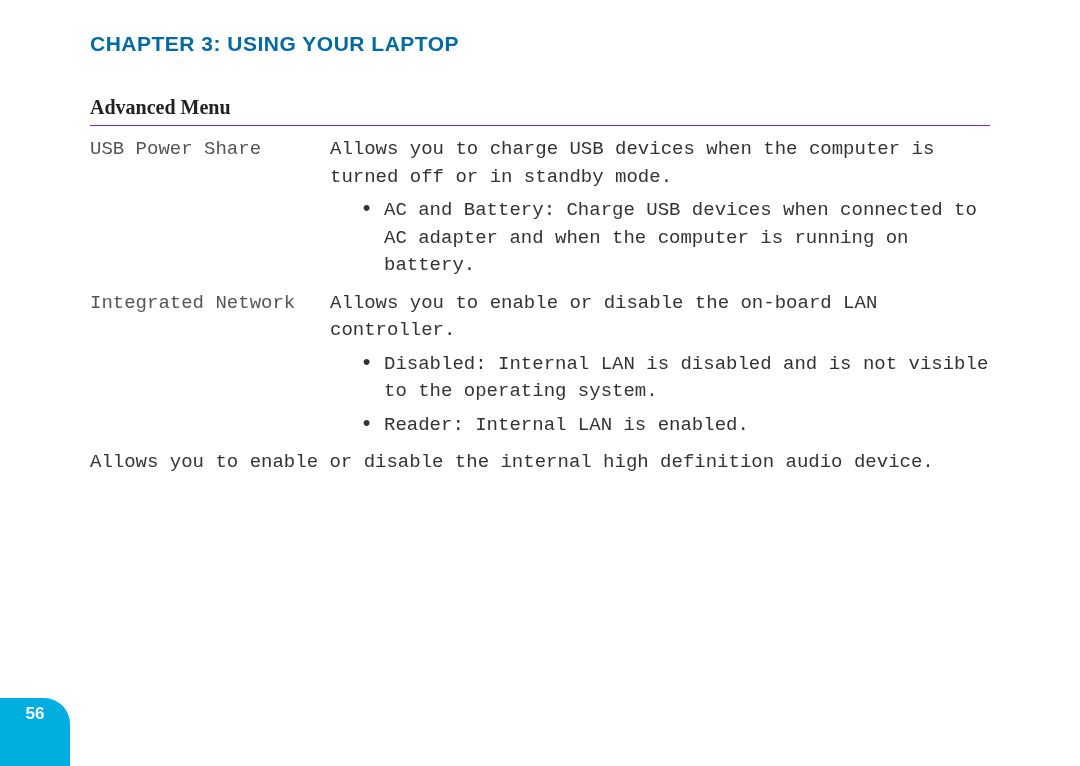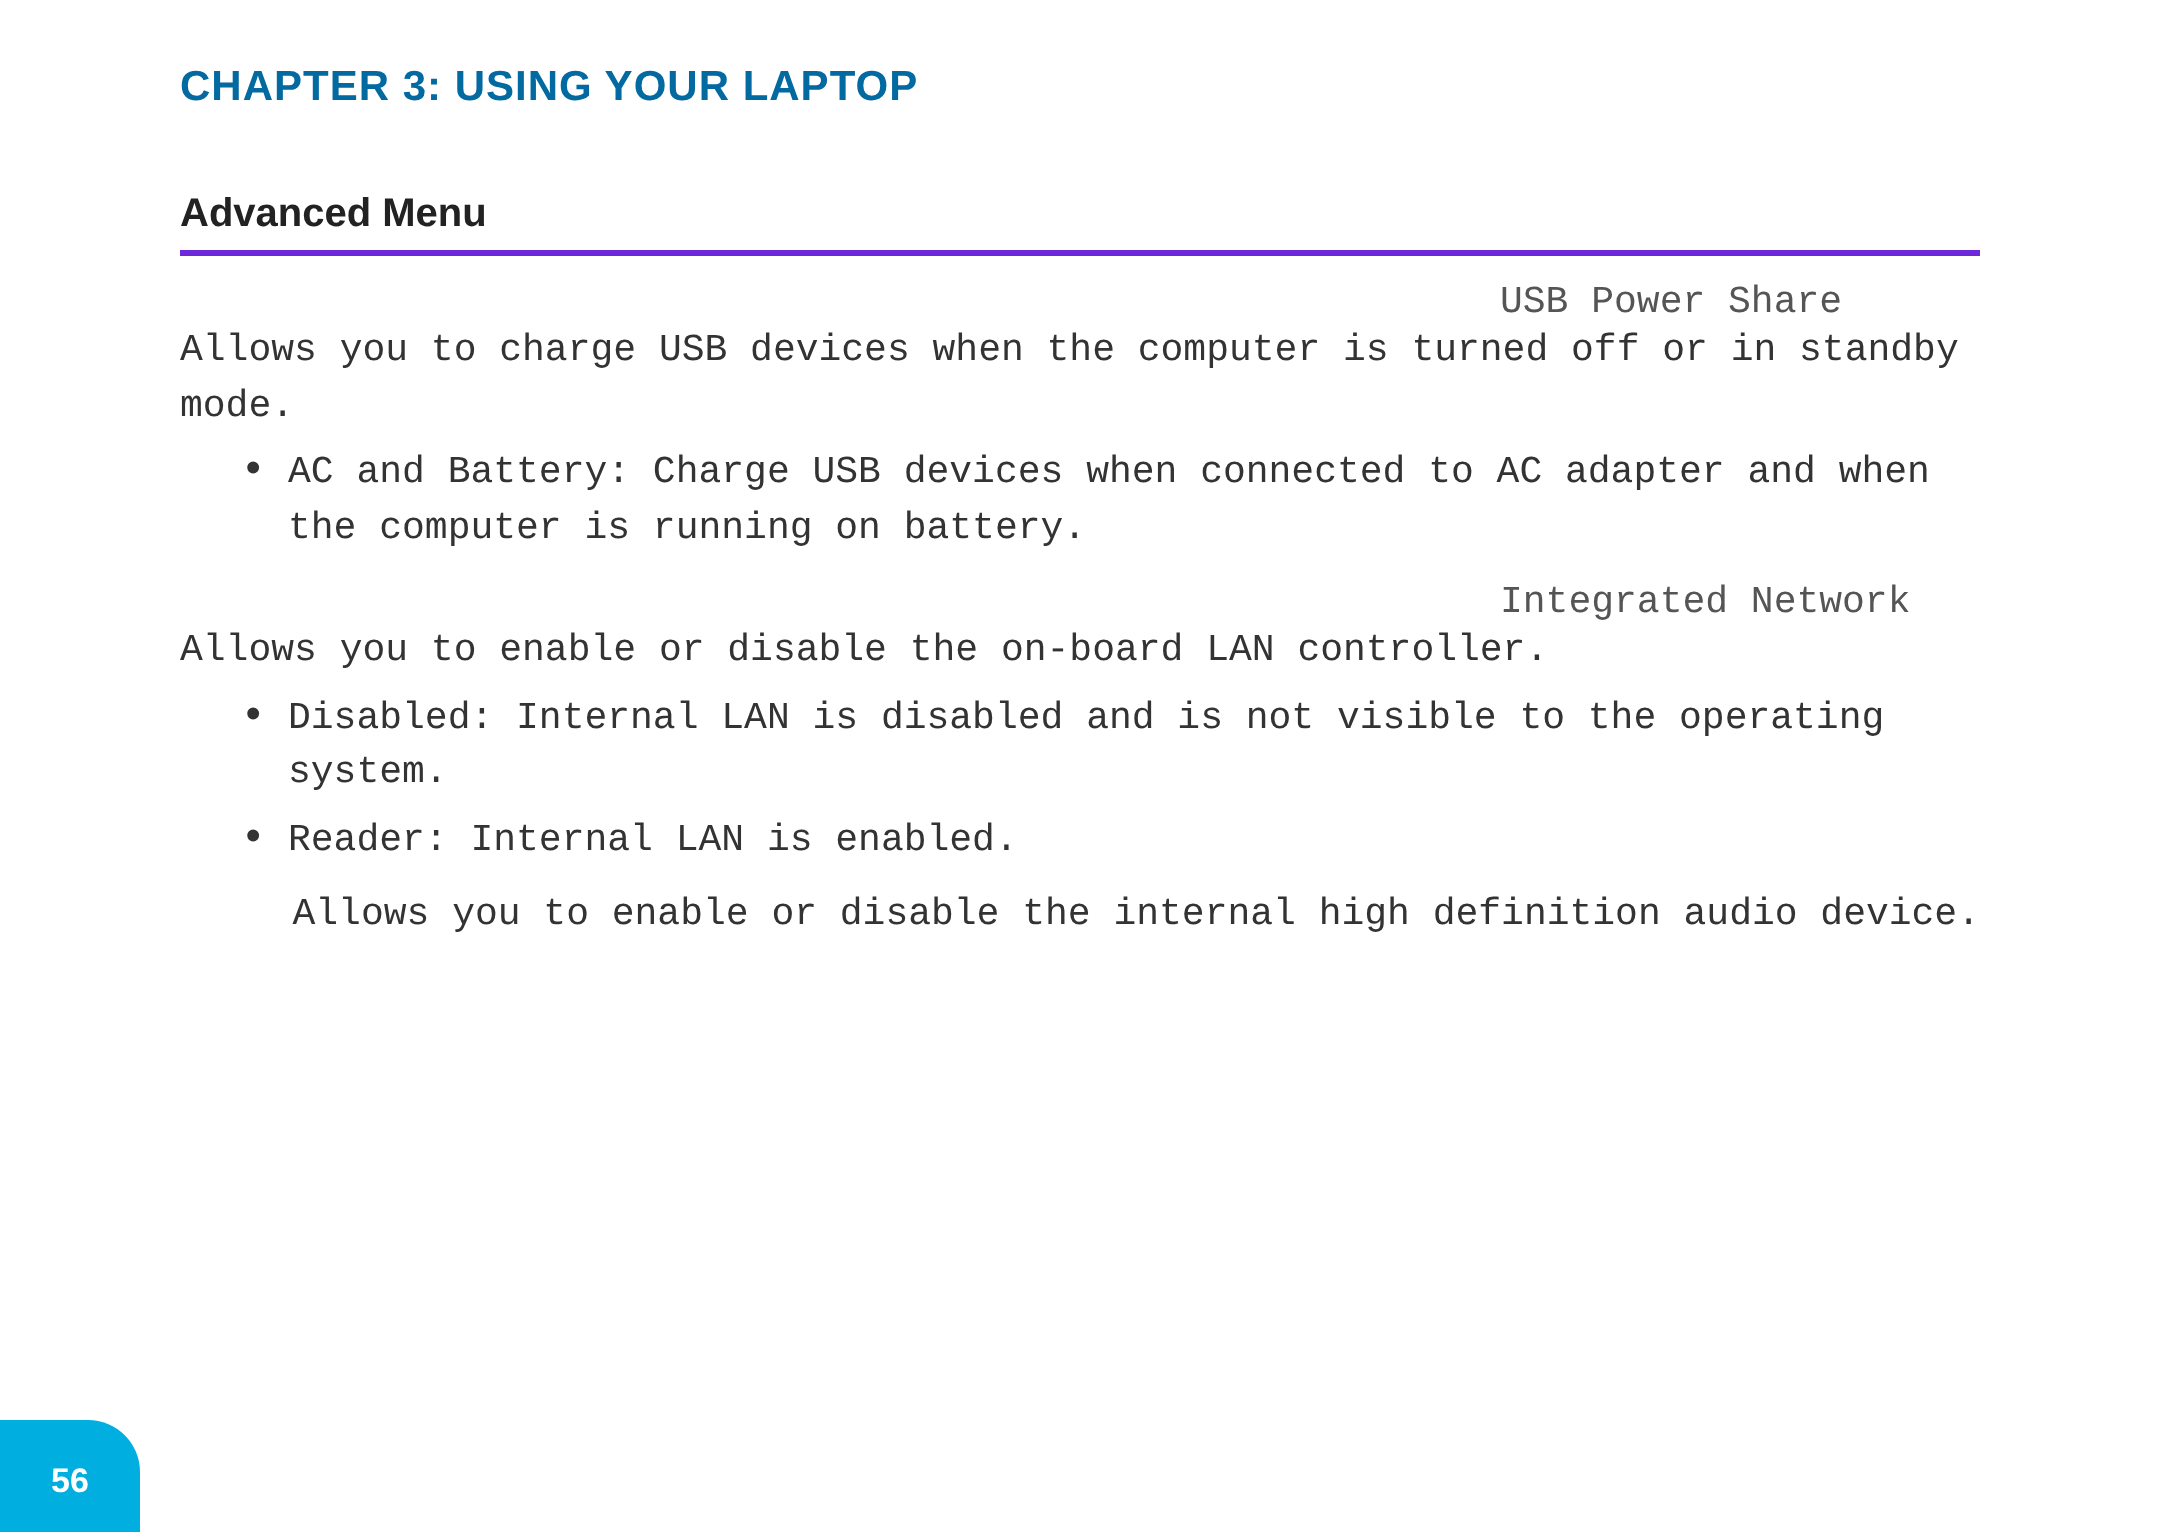--- a/index.html
+++ b/index.html
@@ -20,28 +20,28 @@
       font-weight: bold;
       letter-spacing: 0.5px;
       color: #0369a1;
       margin-bottom: 40px;
     }
     .section-title {
       font-size: 20px;
       font-weight: bold;
       color: #222;
       padding-bottom: 6px;
-      border-bottom: 3px solid #6d28d9;
+      border-bottom: 1px solid #6d28d9;
       margin-bottom: 10px;
+      font-family: Liberation Serif, serif;
     }
     .row {
       display: flex;
-      align-items: flex-end;
+      align-items: flex-start;
       margin-bottom: 4px;
-      flex-direction: column;
     }
     .setting-name {
       width: 240px;
       flex-shrink: 0;
       font-family: "Courier New", Courier, monospace;
       font-size: 19px;
       color: #555;
       padding-top: 2px;
     }
     .setting-body {
@@ -71,28 +71,28 @@
       top: 0;
       font-size: 22px;
       line-height: 1.2;
       color: #333;
     }
     .page-number-tab {
       position: absolute;
       left: 0;
       bottom: 0;
       width: 70px;
-      height: 56px;
+      height: 68px;
       background: #00aee0;
       border-top-right-radius: 26px;
       color: #ffffff;
       font-size: 17px;
       font-weight: bold;
       display: flex;
-      align-items: center;
+      align-items: flex-start;
       justify-content: center;
       padding-top: 6px;
     }
   </style>
 </head>
 <body>
 
 <div class="page">
   <div class="chapter-title">CHAPTER 3: USING YOUR LAPTOP</div>
   <div class="section-title">Advanced Menu</div>

